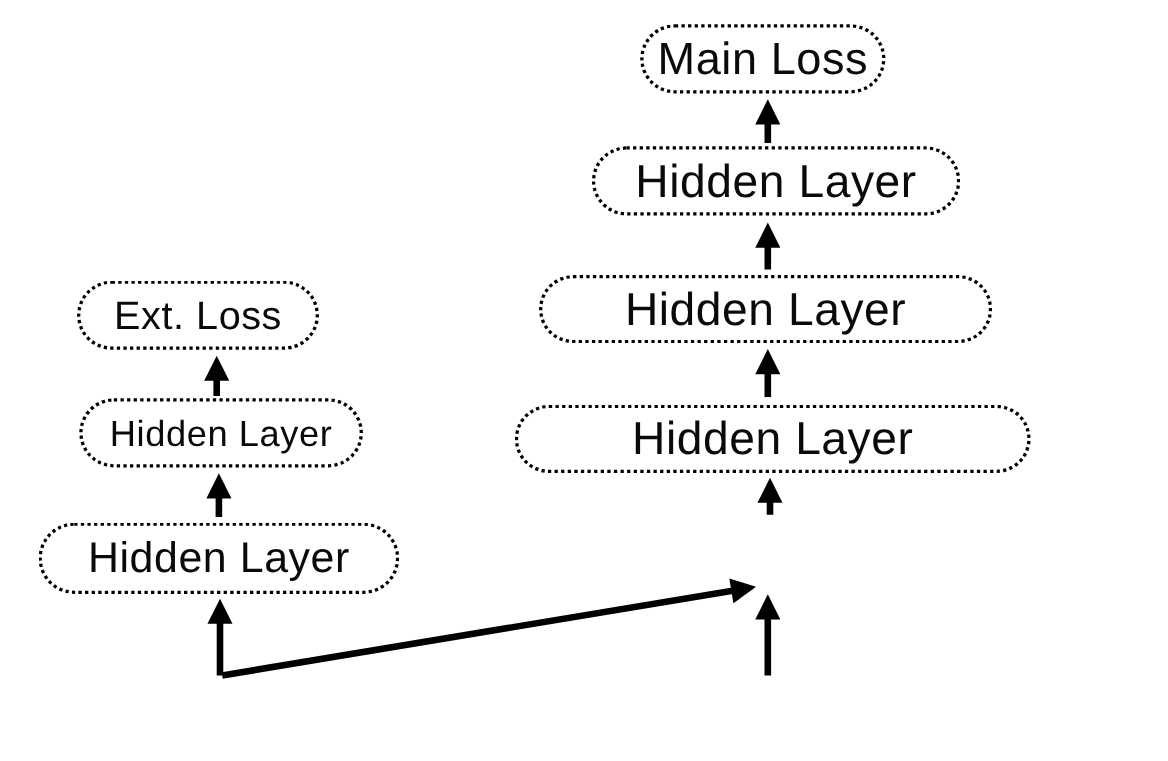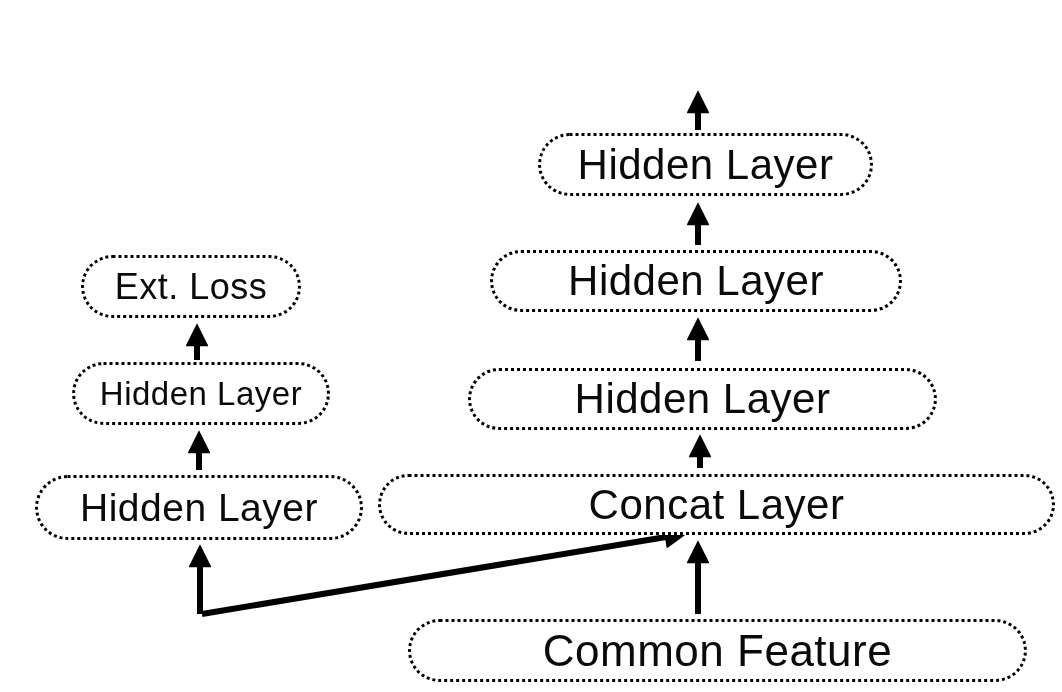--- a/index.html
+++ b/index.html
@@ -59,31 +59,30 @@
     <line class="arrow-line" x1="199" y1="470" x2="199" y2="452" marker-end="url(#ah)"></line>
     <line class="arrow-line" x1="197" y1="360" x2="197" y2="345" marker-end="url(#ah)"></line>
     <line class="arrow-line" x1="202" y1="614" x2="666" y2="537" marker-end="url(#ah)"></line>
     <line class="arrow-line" x1="698" y1="614" x2="698" y2="562" marker-end="url(#ah)"></line>
     <line class="arrow-line" x1="700" y1="468" x2="700" y2="456" marker-end="url(#ah)"></line>
     <line class="arrow-line" x1="698" y1="361" x2="698" y2="339" marker-end="url(#ah)"></line>
     <line class="arrow-line" x1="698" y1="245" x2="698" y2="224" marker-end="url(#ah)"></line>
     <line class="arrow-line" x1="698" y1="130" x2="698" y2="112" marker-end="url(#ah)"></line>
   </svg>
 
-  <div class="node" style="left:81px;  top:255px; width:220px; height:63px; font-size:36px;">Ext. Loss</div>
+  <div class="node" style="left:70px;  top:255px; width:220px; height:63px; font-size:36px;">Ext. Loss</div>
 
   <div class="node" style="left:72px;  top:362px; width:258px; height:63px; font-size:33px;">Hidden Layer</div>
 
   <div class="node" style="left:35px;  top:475px; width:328px; height:65px; font-size:39px;">Hidden Layer</div>
 
 
+  <div class="node" style="left:582px; top:22px;  width:223px; height:63px; font-size:41px;">Main Loss</div>
 
   <div class="node" style="left:538px; top:133px; width:335px; height:63px; font-size:42px;">Hidden Layer</div>
 
   <div class="node" style="left:490px; top:250px; width:412px; height:62px; font-size:42px;">Hidden Layer</div>
 
   <div class="node" style="left:468px; top:368px; width:469px; height:62px; font-size:42px;">Hidden Layer</div>
 
-  <div class="node" style="left:378px; top:474px; width:677px; height:61px; font-size:42px;">Concat Layer</div>
 
-  <div class="node" style="left:408px; top:619px; width:619px; height:63px; font-size:44px;">Common Feature</div>
 
 </div>
 
 </body></html>

